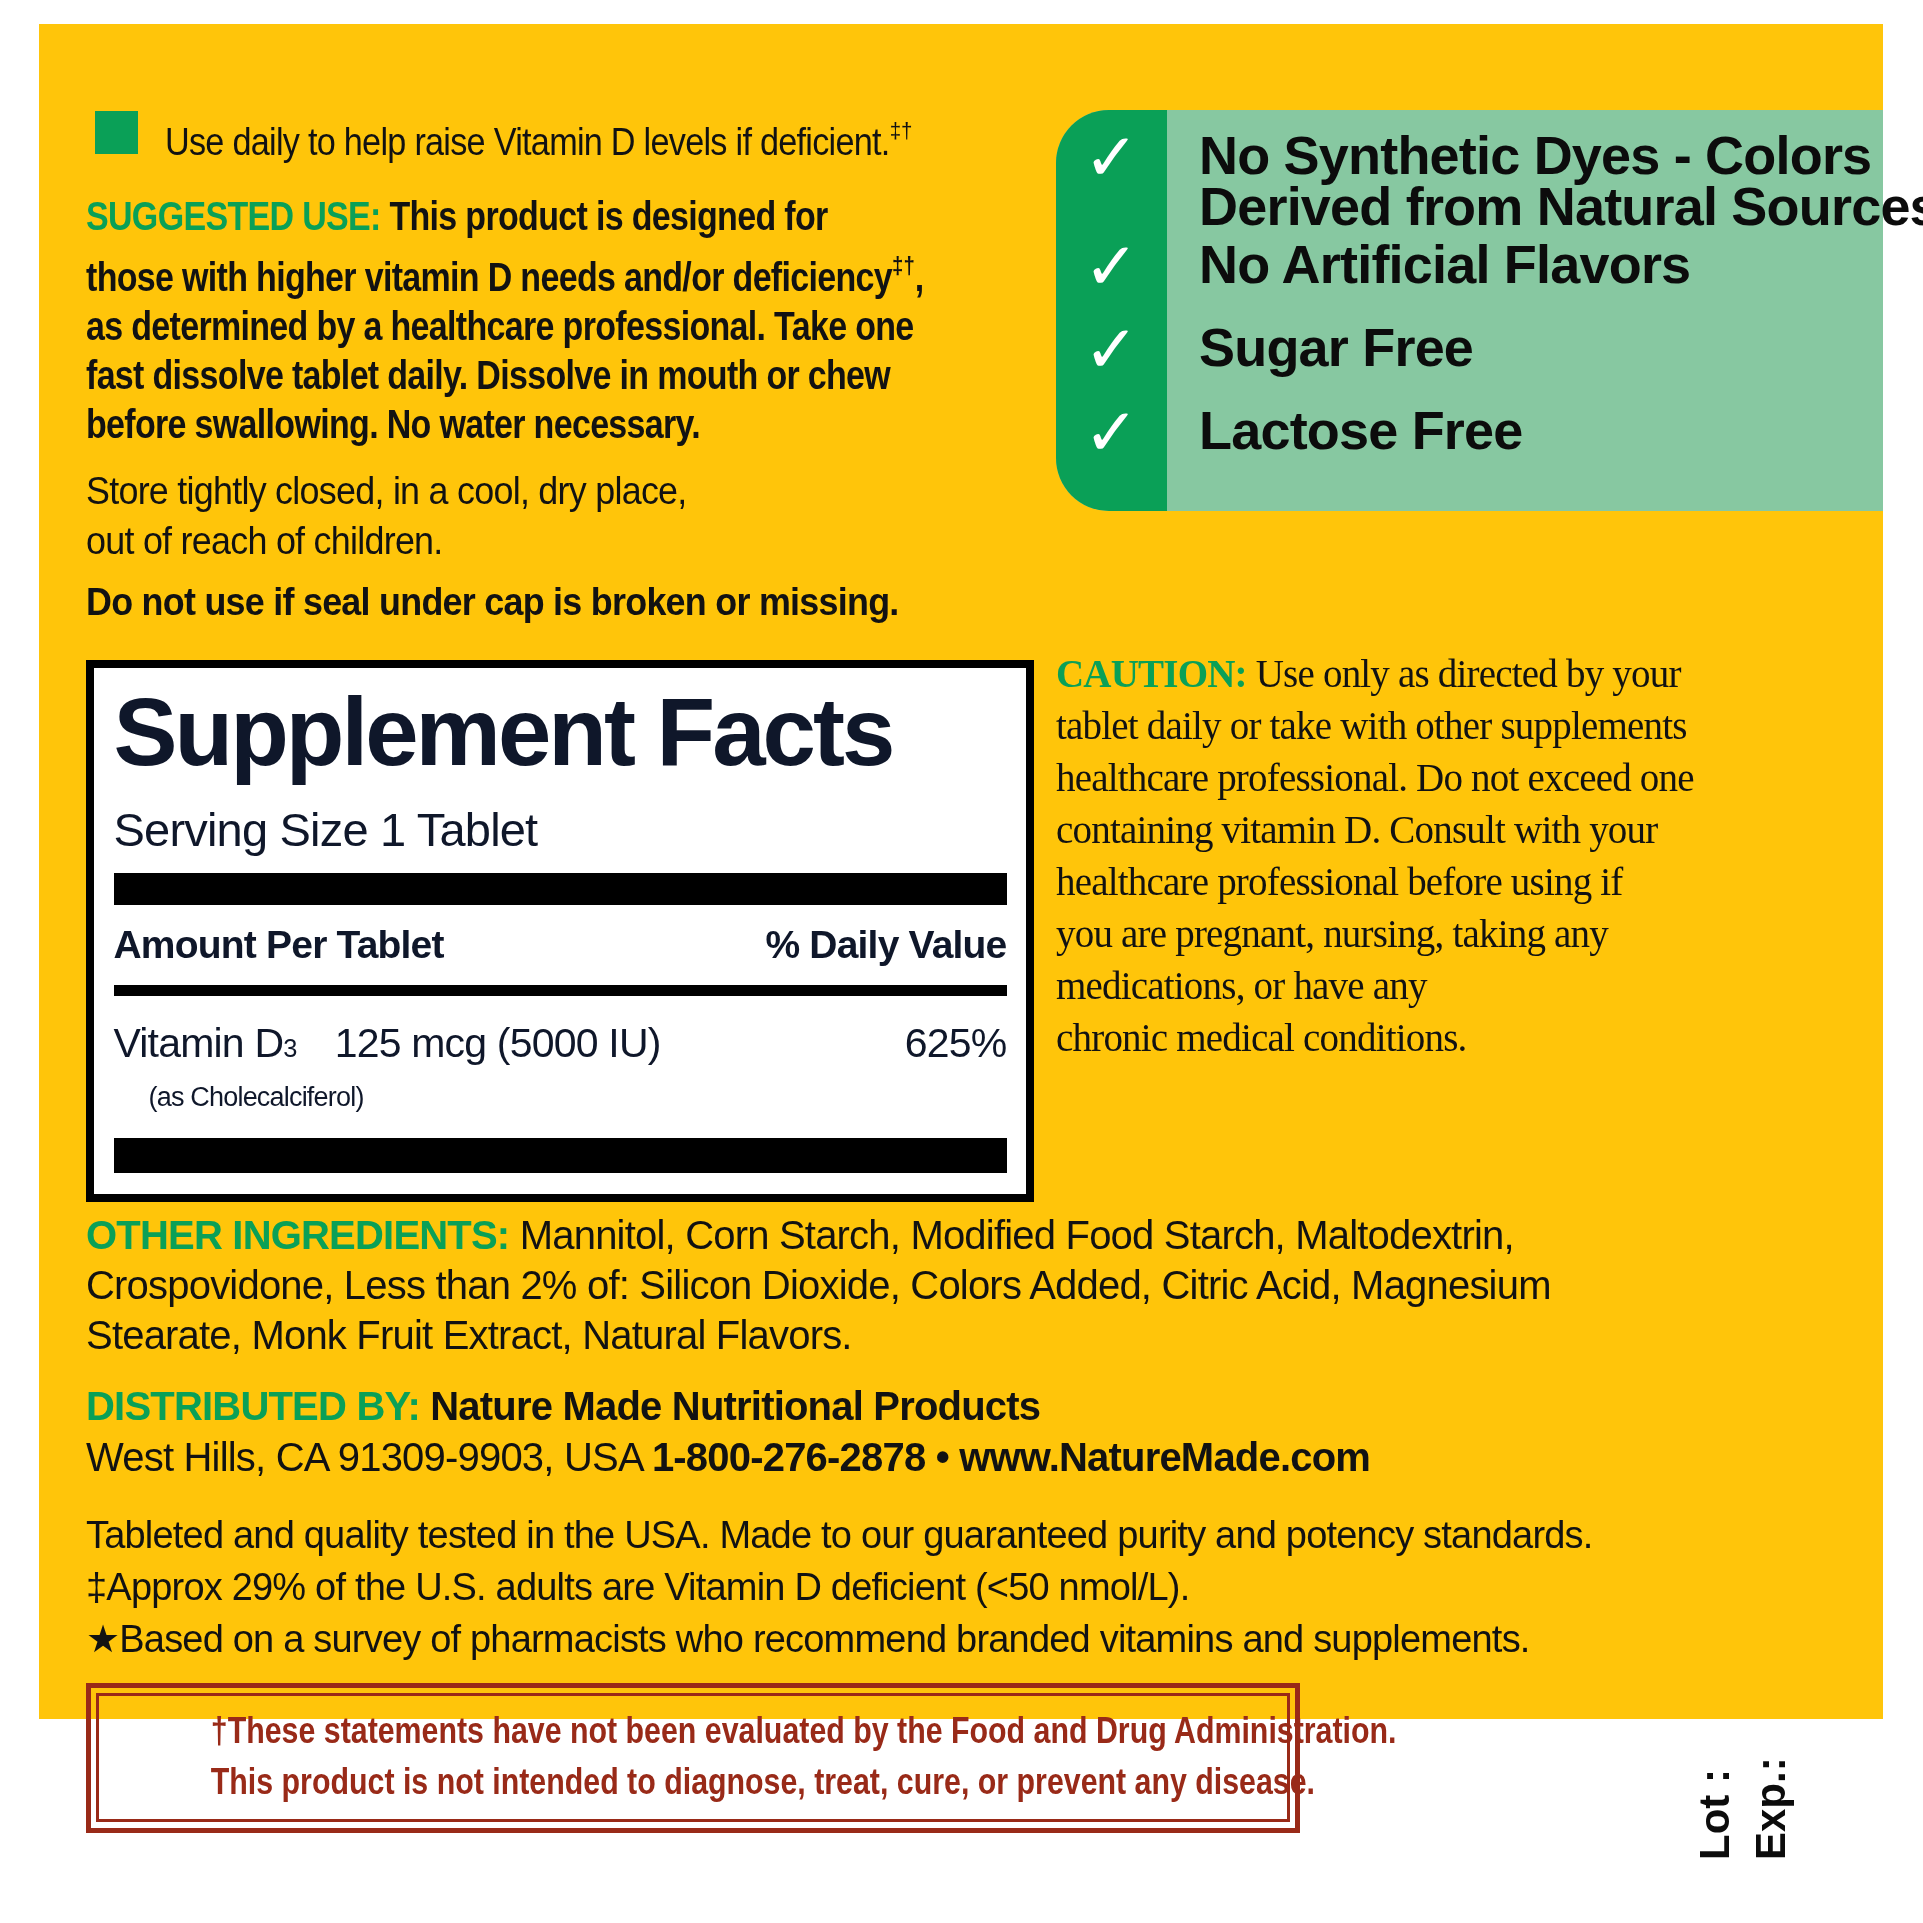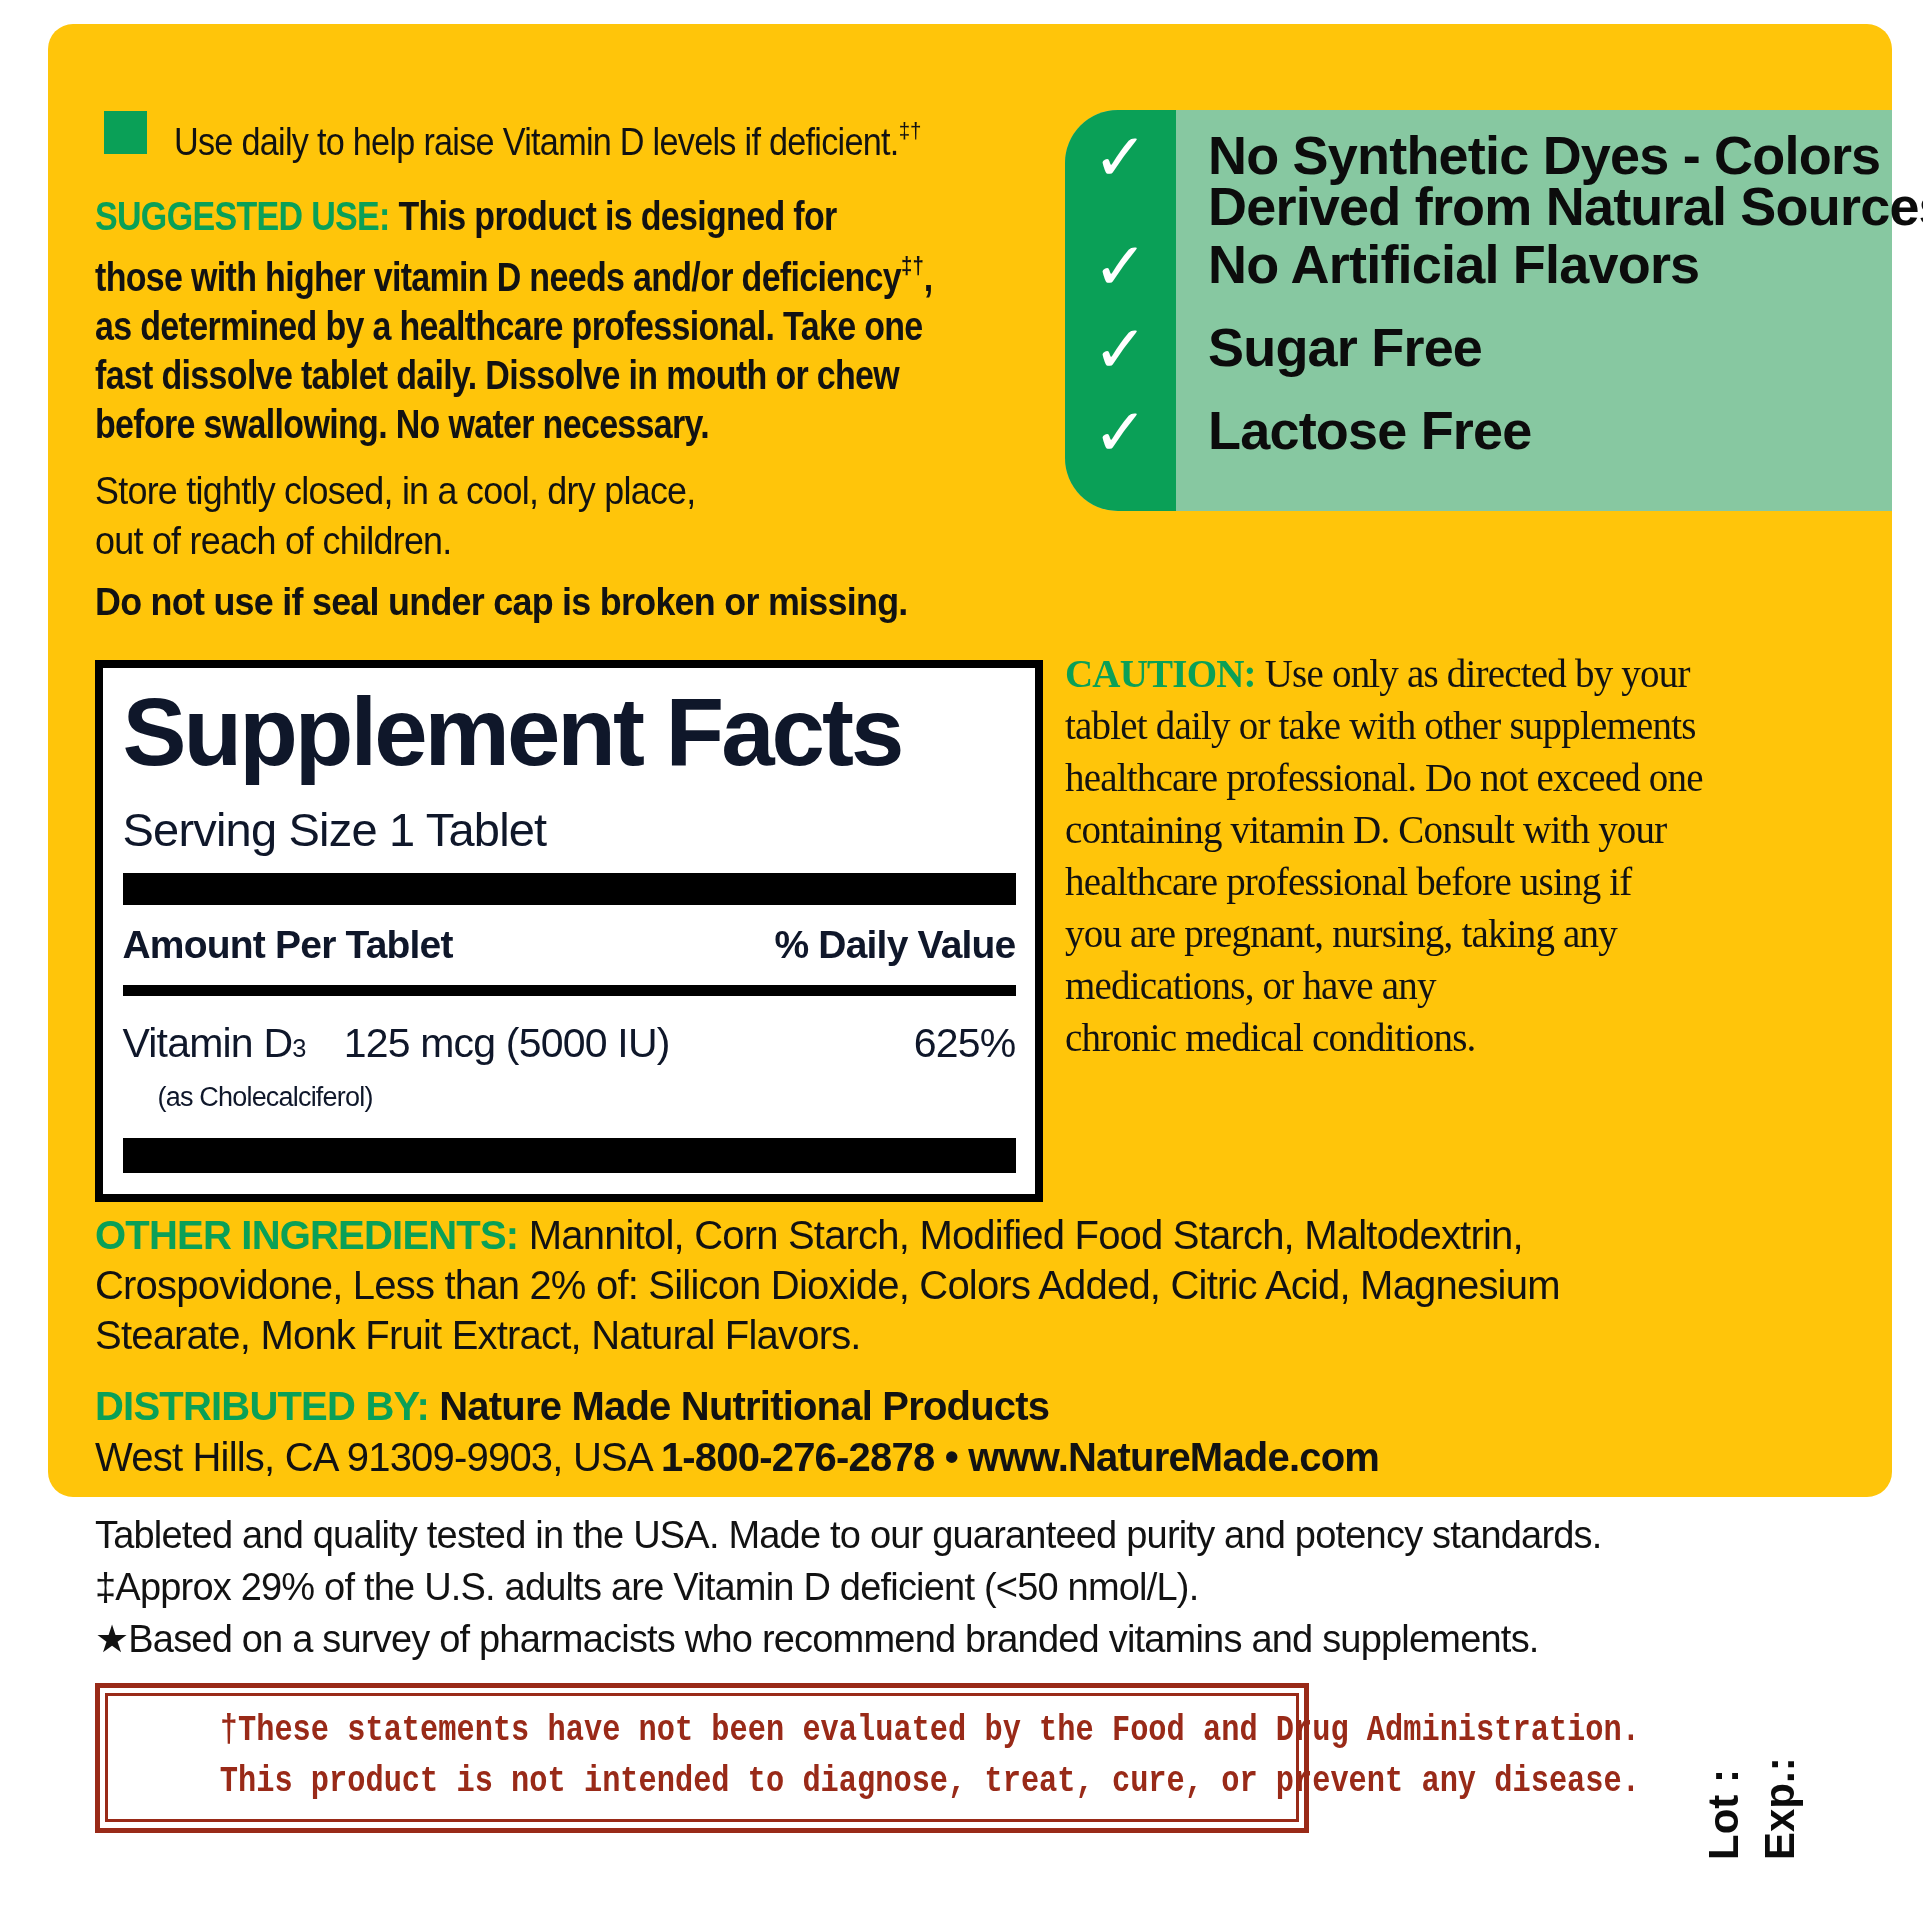--- a/index.html
+++ b/index.html
@@ -3,23 +3,22 @@
 <meta charset="utf-8">
 <style>
   html,body { margin:0; padding:0; }
   body {
     width:1924px; height:1924px; background:#ffffff; position:relative;
     font-family:"Liberation Sans","DejaVu Sans",sans-serif; color:#121212;
     overflow:hidden;
   }
   .abs { position:absolute; }
   .label {
-    position:absolute; left:48px; top:24px; width:1844px; height:1473px;
+    position:absolute; left:39px; top:24px; width:1844px; height:1695px;
     background:#FFC50A;
-    border-radius:25px;
   }
   .nowrap { white-space:nowrap; }
   .sx85 { transform:scaleX(0.85); transform-origin:0 0; }
   .sx90 { transform:scaleX(0.90); transform-origin:0 0; }
   .sx92 { transform:scaleX(0.92); transform-origin:0 0; }
   .green { color:#0AA057; }
   b, .b { font-weight:bold; }
 
   
   .intro-bullet { left:56px; top:87px; width:43px; height:43px; background:#0AA057; }
@@ -62,21 +61,21 @@
   
   .other { left:47px; top:1186px; font-size:40px; line-height:50px; letter-spacing:-0.8px; }
 
   
   .distrib { left:47px; top:1357px; font-size:40px; line-height:51px; letter-spacing:-0.8px; }
 
   
   .footnotes { left:47px; top:1485px; font-size:38px; line-height:52px; letter-spacing:-0.8px; }
 
   
-  .fda { left:47px; top:1659px; width:1214px; box-sizing:border-box; border:5.3px solid #992A18; padding:5.3px;font-family:Liberation Mono, monospace; }
+  .fda { left:47px; top:1659px; width:1214px; box-sizing:border-box; border:5.3px solid #992A18; padding:5.3px; }
   .fda-inner { border:3.8px solid #992A18; padding:9px 6px 12px; text-align:center; }
   .fda-text { color:#992A18; font-weight:bold; font-size:37px; line-height:51px; white-space:nowrap; transform:scaleX(0.82); transform-origin:50% 50%; }
 
   
   .lotexp { left:1622px; top:1697px; width:165px; height:113px; transform:rotate(-90deg); font-size:42px; font-weight:bold; line-height:56px; color:#0c0c0c; }
 </style>
 </head>
 <body>
 
 <div class="label">

